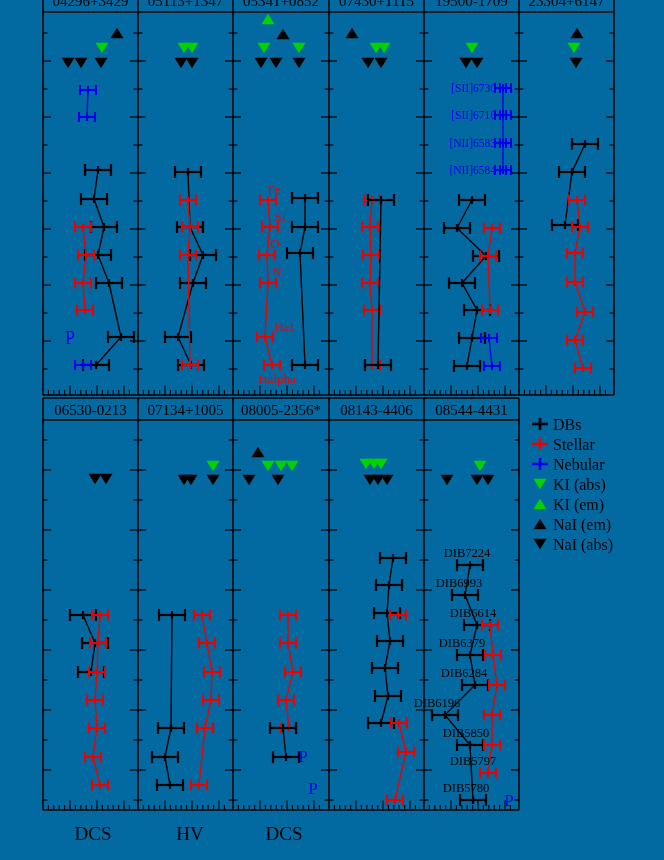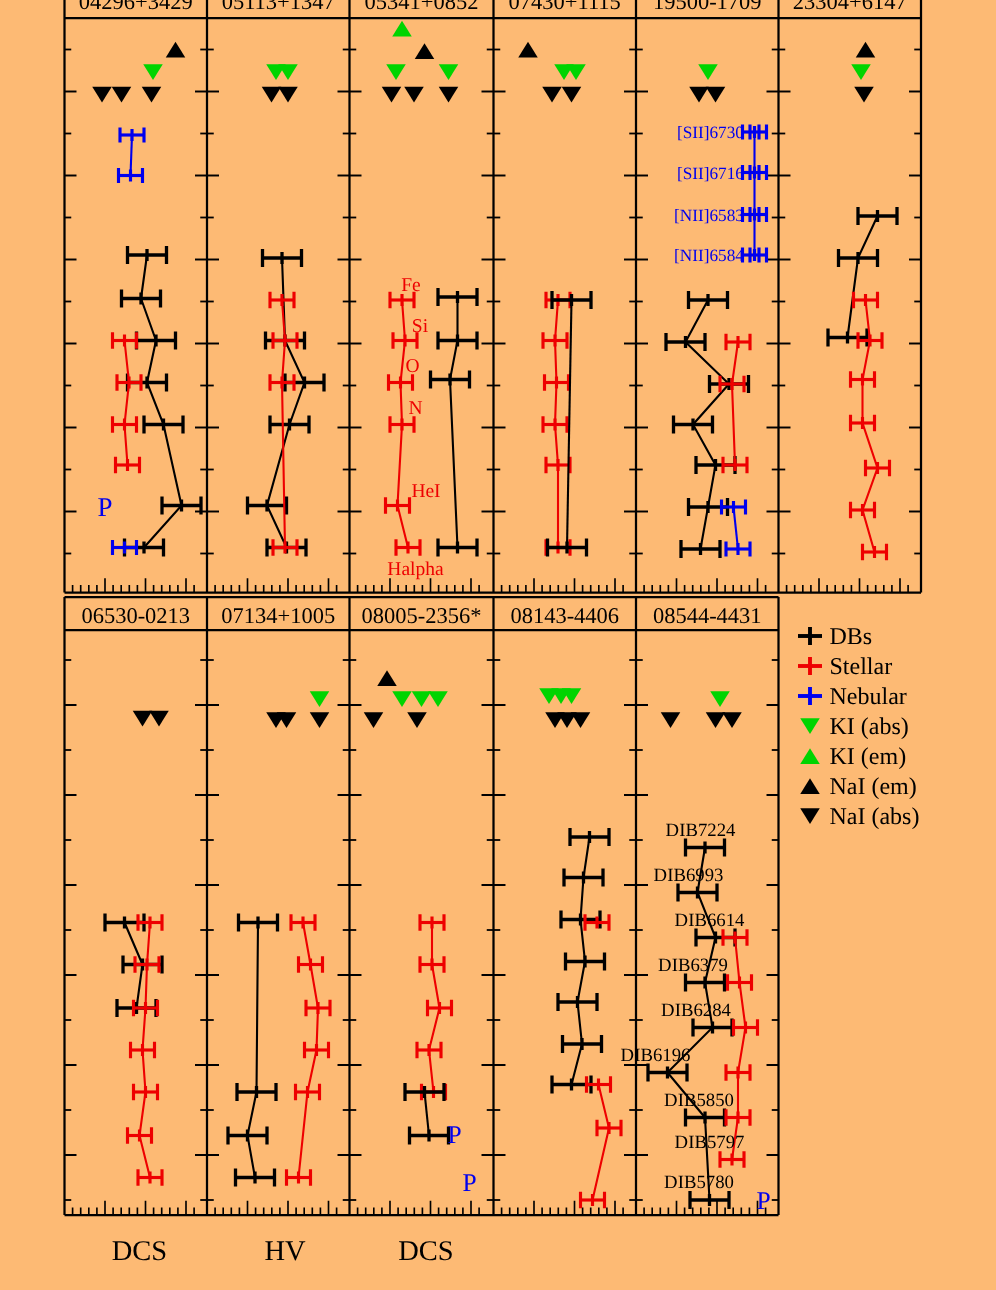--- a/index.html
+++ b/index.html
@@ -1,16 +1,16 @@
 <!DOCTYPE html>
 <html><head>
 <meta charset="utf-8">
 <style>
   html,body{margin:0;padding:0;background:#ffffff;}
-  #stage{position:relative;width:664px;height:860px;background:#fdba74;overflow:hidden;
+  #stage{position:relative;width:664px;height:860px;background:#0369a1;overflow:hidden;
          font-family:"Liberation Serif", serif;}
   svg text{font-family:"Liberation Serif", serif;}
 </style>
 </head>
 <body>
 
 <div id="stage">
   <svg id="plot" width="664" height="860" viewBox="0 0 664 860">
       <line x1="43" y1="12" x2="614" y2="12" stroke="#000" stroke-width="1.5"></line>
       <line x1="43" y1="395" x2="614" y2="395" stroke="#000" stroke-width="1.5"></line>

